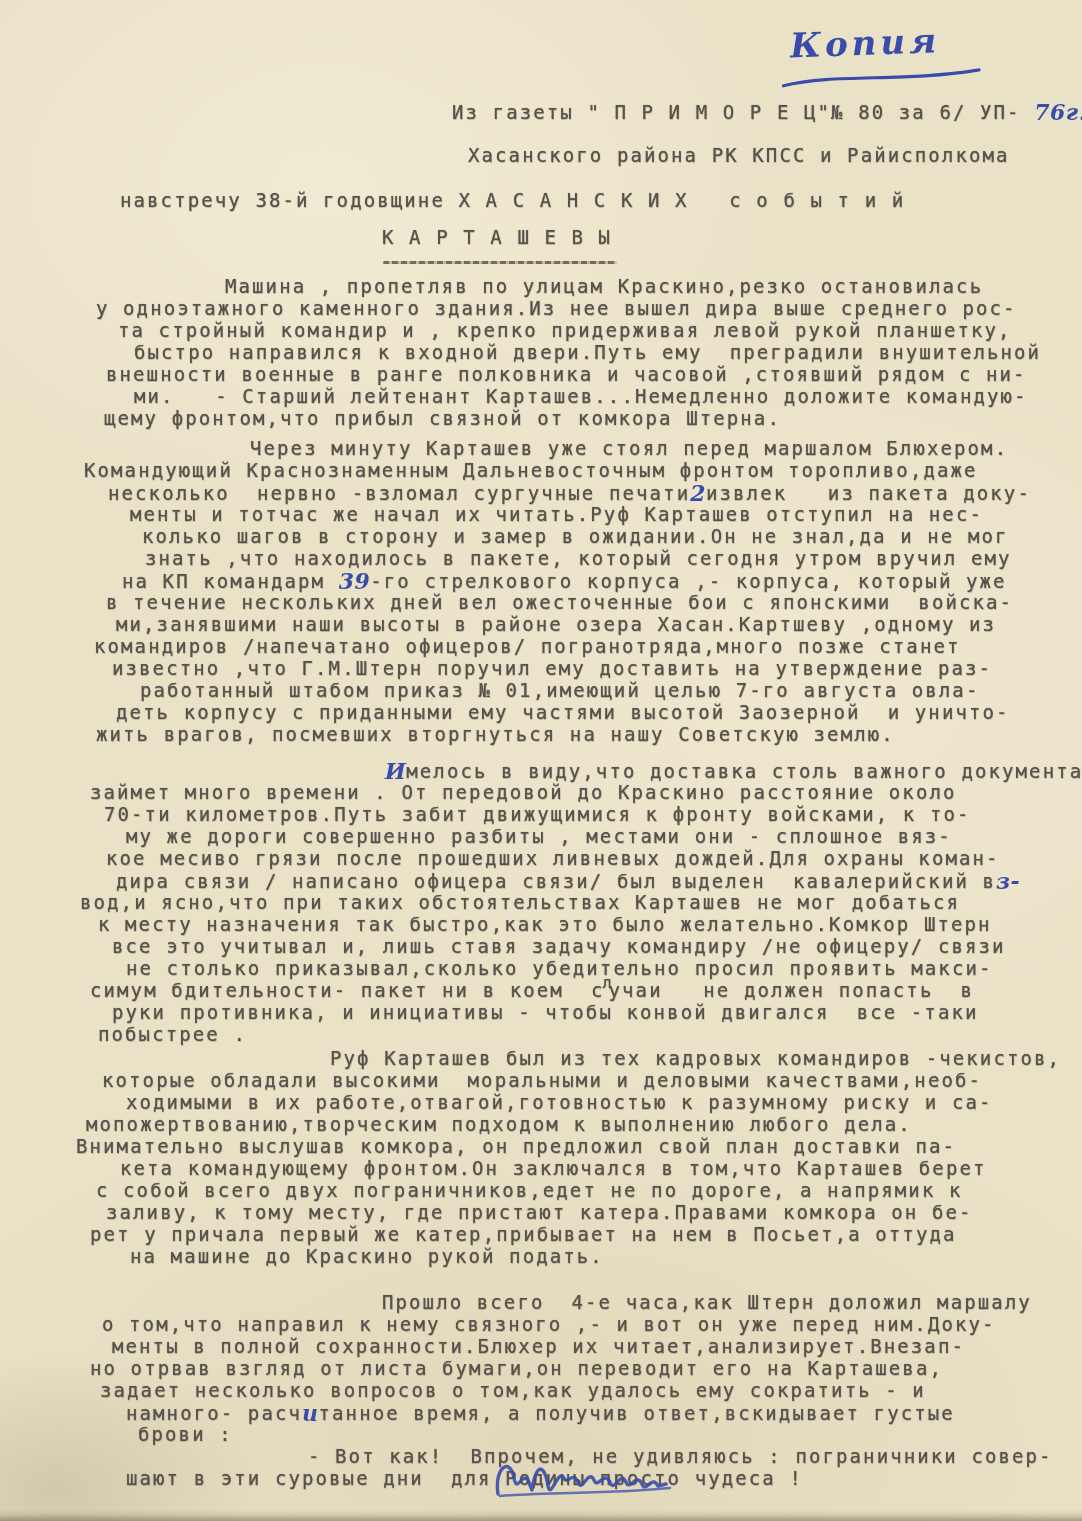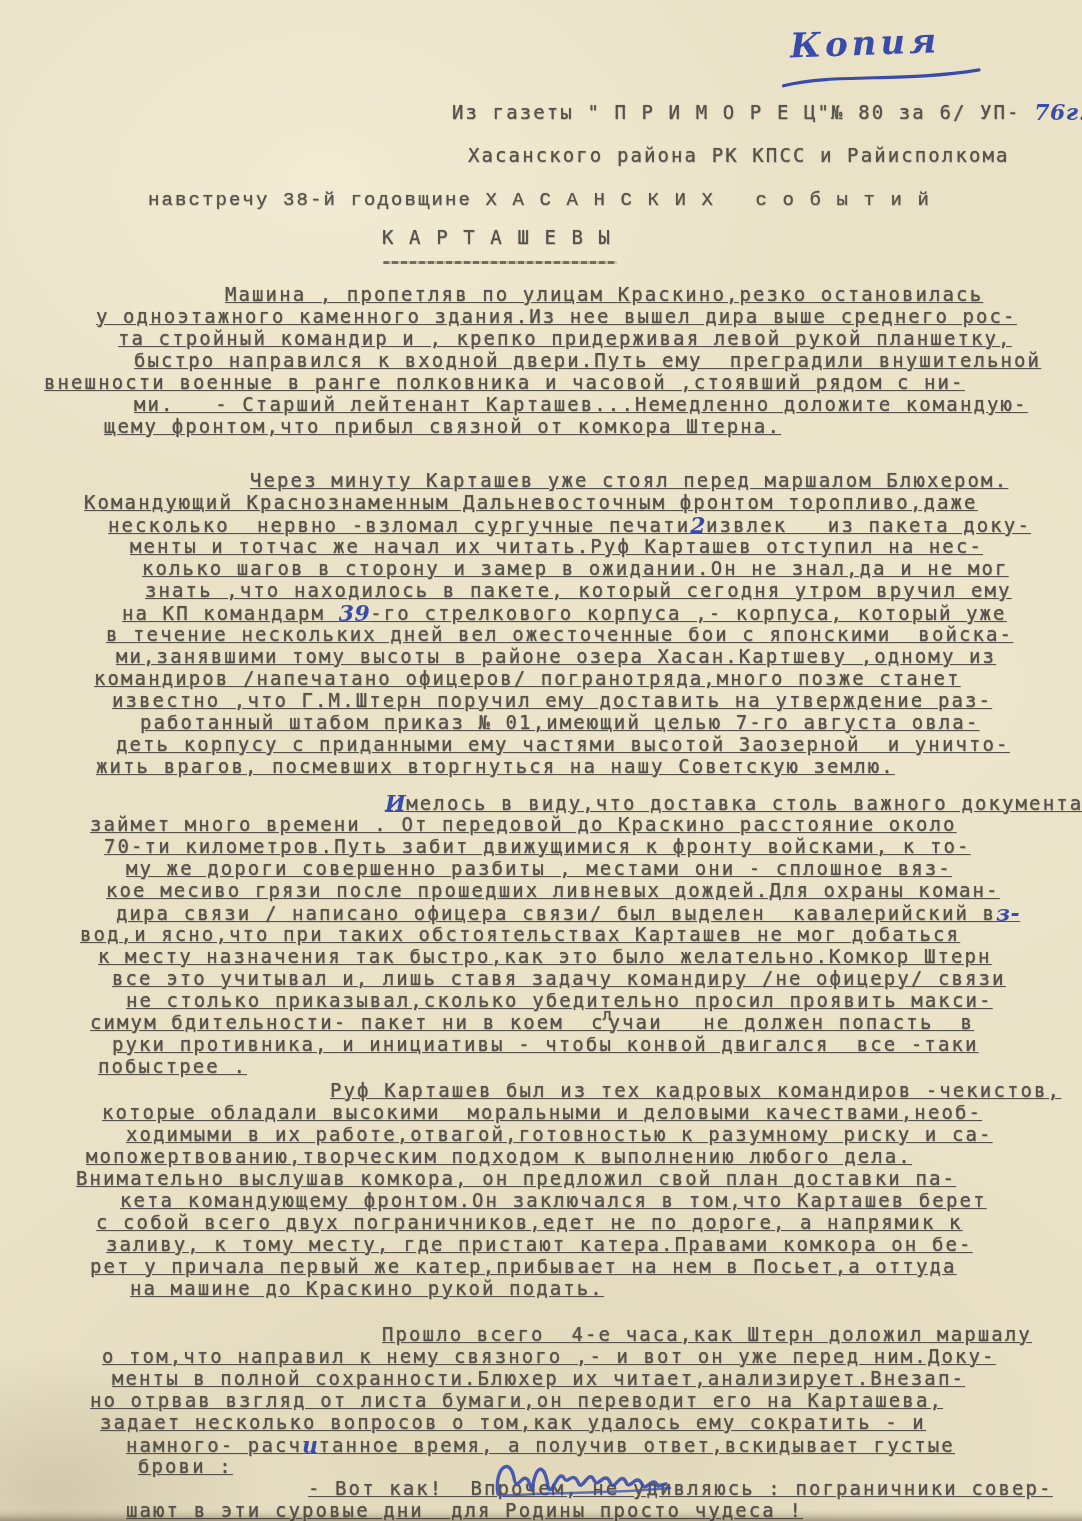--- a/index.html
+++ b/index.html
@@ -22,38 +22,38 @@
     background:linear-gradient(to top, rgba(62,52,32,0.38), rgba(62,52,32,0.08) 60%, transparent);
     pointer-events:none;
   }
   .typed{
     color:#57534b;
     text-shadow:0 0 1px rgba(85,80,70,0.75), 0.5px 0.5px 0 rgba(85,80,70,0.25);
   }
   .h-line{position:absolute;white-space:pre;font-size:19px;letter-spacing:2.1px;line-height:22px;}
   .h1{top:100px;left:452px;}
   .h2{top:144px;left:468px;}
-  .h3{top:189px;left:148px;font-family:Liberation Mono, monospace;}
+  .h3{top:189px;left:120px;}
   .title{top:226px;left:382px;}
   .title-underline{
     position:absolute;top:261px;left:383px;width:234px;height:3px;
     background:repeating-linear-gradient(90deg, rgba(92,87,74,0.85) 0 6px, rgba(92,87,74,0.30) 6px 9px);
     border-radius:2px;
   }
   .copy-note{
     position:absolute;top:22px;left:790px;width:200px;
     transform:rotate(-2deg);
     color:#3a4cab;
     font-family:"DejaVu Serif", serif;font-style:italic;font-weight:bold;
     font-size:34px;letter-spacing:4px;
   }
   .copy-underline{position:absolute;top:44px;left:-12px;}
-  .doc-body{position:absolute;top:283px;left:0;width:962px;text-decoration:underline;}
+  .doc-body{position:absolute;top:275px;left:0;width:962px;}
   .para{margin:0;}
-  .para:nth-child(2){margin-top:32px;}
+  .para:nth-child(2){margin-top:8px;}
   .para:nth-child(3){margin-top:14px;}
   .para:nth-child(4){margin-top:2px;}
   .para:nth-child(5){margin-top:24px;}
   .line{white-space:pre;font-size:19px;letter-spacing:2.1px;line-height:22px;height:22px;}
   .hand-inline{
     color:#3a4cab;
     font-family:"DejaVu Serif", serif;font-style:italic;font-weight:bold;
     font-size:22px;letter-spacing:0.5px;
     text-shadow:none;
     position:relative;top:1px;
@@ -85,34 +85,34 @@
 
   <div class="h-line title typed">К А Р Т А Ш Е В Ы</div>
   <div class="title-underline"></div>
 
   <div class="doc-body typed">
       <div class="para">
         <div class="line" style="padding-left: 225px;">Машина , пропетляв по улицам Краскино,резко остановилась</div>
         <div class="line" style="padding-left: 96px;">у одноэтажного каменного здания.Из нее вышел дира выше среднего рос-</div>
         <div class="line" style="padding-left: 118px;">та стройный командир и , крепко придерживая левой рукой планшетку,</div>
         <div class="line" style="padding-left: 134px;">быстро направился к входной двери.Путь ему  преградили внушительной</div>
-        <div class="line" style="padding-left: 44px;">внешности военные в ранге полковника и часовой ,стоявший рядом с ни-</div>
+        <div class="line" style="padding-left: 106px;">внешности военные в ранге полковника и часовой ,стоявший рядом с ни-</div>
         <div class="line" style="padding-left: 134px;">ми.   - Старший лейтенант Карташев...Немедленно доложите командую-</div>
         <div class="line" style="padding-left: 104px;">щему фронтом,что прибыл связной от комкора Штерна.</div>
       </div>
       <div class="para">
         <div class="line" style="padding-left: 250px;">Через минуту Карташев уже стоял перед маршалом Блюхером.</div>
         <div class="line" style="padding-left: 84px;">Командующий Краснознаменным Дальневосточным фронтом торопливо,даже</div>
         <div class="line" style="padding-left: 108px;">несколько  нервно -взломал сургучные печати<span class="hand-inline">2</span>извлек   из пакета доку-</div>
         <div class="line" style="padding-left: 130px;">менты и тотчас же начал их читать.Руф Карташев отступил на нес-</div>
         <div class="line" style="padding-left: 142px;">колько шагов в сторону и замер в ожидании.Он не знал,да и не мог</div>
         <div class="line" style="padding-left: 145px;">знать ,что находилось в пакете, который сегодня утром вручил ему</div>
         <div class="line" style="padding-left: 122px;">на КП командарм <span class="hand-inline">39</span>-го стрелкового корпуса ,- корпуса, который уже</div>
         <div class="line" style="padding-left: 106px;">в течение нескольких дней вел ожесточенные бои с японскими  войска-</div>
-        <div class="line" style="padding-left: 116px;">ми,занявшими тому высоты в районе озера Хасан.Картшеву ,одному из</div>
+        <div class="line" style="padding-left: 116px;">ми,занявшими наши высоты в районе озера Хасан.Картшеву ,одному из</div>
         <div class="line" style="padding-left: 94px;">командиров /напечатано офицеров/ погранотряда,много позже станет</div>
         <div class="line" style="padding-left: 112px;">известно ,что Г.М.Штерн поручил ему доставить на утверждение раз-</div>
         <div class="line" style="padding-left: 140px;">работанный штабом приказ № 01,имеющий целью 7-го августа овла-</div>
         <div class="line" style="padding-left: 116px;">деть корпусу с приданными ему частями высотой Заозерной  и уничто-</div>
         <div class="line" style="padding-left: 96px;">жить врагов, посмевших вторгнуться на нашу Советскую землю.</div>
       </div>
       <div class="para">
         <div class="line" style="padding-left: 385px;"><span class="hand-inline">И</span>мелось в виду,что доставка столь важного документа</div>
         <div class="line" style="padding-left: 90px;">займет много времени . От передовой до Краскино расстояние около</div>
         <div class="line" style="padding-left: 104px;">70-ти километров.Путь забит движущимися к фронту войсками, к то-</div>

